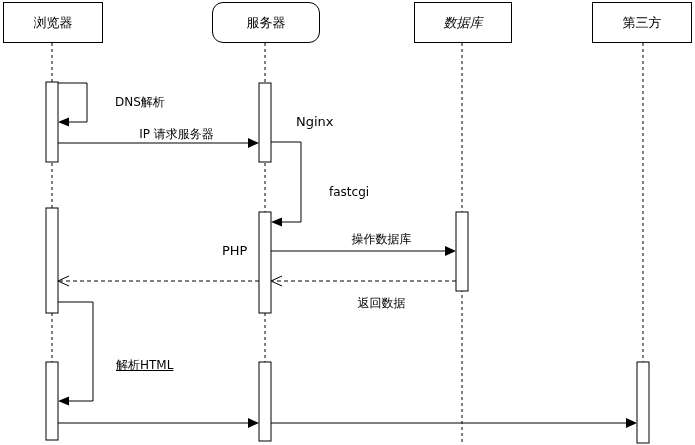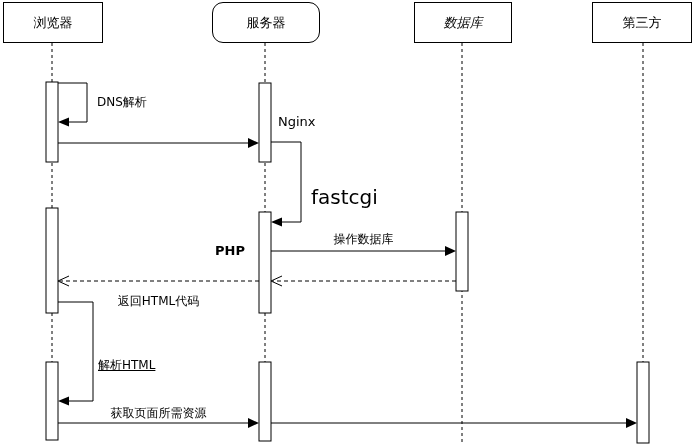--- a/index.html
+++ b/index.html
@@ -23,24 +23,25 @@
     box-sizing:border-box;
     border:1px solid #000000;
     background:#ffffff;
     display:flex;align-items:center;justify-content:center;
     font-size:13px;color:#000000;
   }
   .lbl{
     position:absolute;
     font-size:12px;color:#000000;line-height:1.2;
     white-space:nowrap;
+    margin-left:18px;
   }
   .lbl.centered{text-align:center;}
   .lbl.latin-md{font-size:13px;}
-  .lbl.latin-lg{font-size:20px;}
+  .lbl.latin-lg{font-size:12px;}
 </style>
 </head>
 <body>
 
 <div class="canvas">
 
   <svg width="695" height="445" viewBox="0 0 695 445">
 
     <line class="lifeline" x1="52" y1="43" x2="52" y2="440"></line>
     <line class="lifeline" x1="265" y1="43" x2="265" y2="441"></line>
@@ -92,30 +93,30 @@
   </div>
   <div class="pbox" style="left:414px;top:2px;width:98px;height:41px;font-style:italic;">
     <span>数据库</span>
   </div>
   <div class="pbox" style="left:592px;top:2px;width:100px;height:41px;text-align:center;">
     <span>第三方</span>
   </div>
 
   <div class="lbl" style="left:97px;top:95px;">DNS解析</div>
 
+  <div class="lbl centered" style="left:58px;top:127px;width:201px;">IP 请求服务器</div>
 
   <div class="lbl latin-md" style="left:278px;top:114px;text-align:center;">Nginx</div>
 
   <div class="lbl latin-lg" style="left:311px;top:185px;">fastcgi</div>
 
-  <div class="lbl latin-md" style="left:215px;top:243px;font-weight:bold;">PHP</div>
+  <div class="lbl latin-md" style="left:204px;top:243px;">PHP</div>
 
   <div class="lbl centered" style="left:271px;top:232px;width:185px;text-align:center;">操作数据库</div>
 
+  <div class="lbl centered" style="left:271px;top:296px;width:185px;">返回数据</div>
 
-  <div class="lbl centered" style="left:58px;top:294px;width:201px;">返回HTML代码</div>
 
   <div class="lbl" style="left:98px;top:358px;text-decoration:underline;">解析HTML</div>
 
-  <div class="lbl centered" style="left:58px;top:406px;width:201px;">获取页面所需资源</div>
 
 
 </div>
 
 </body></html>

